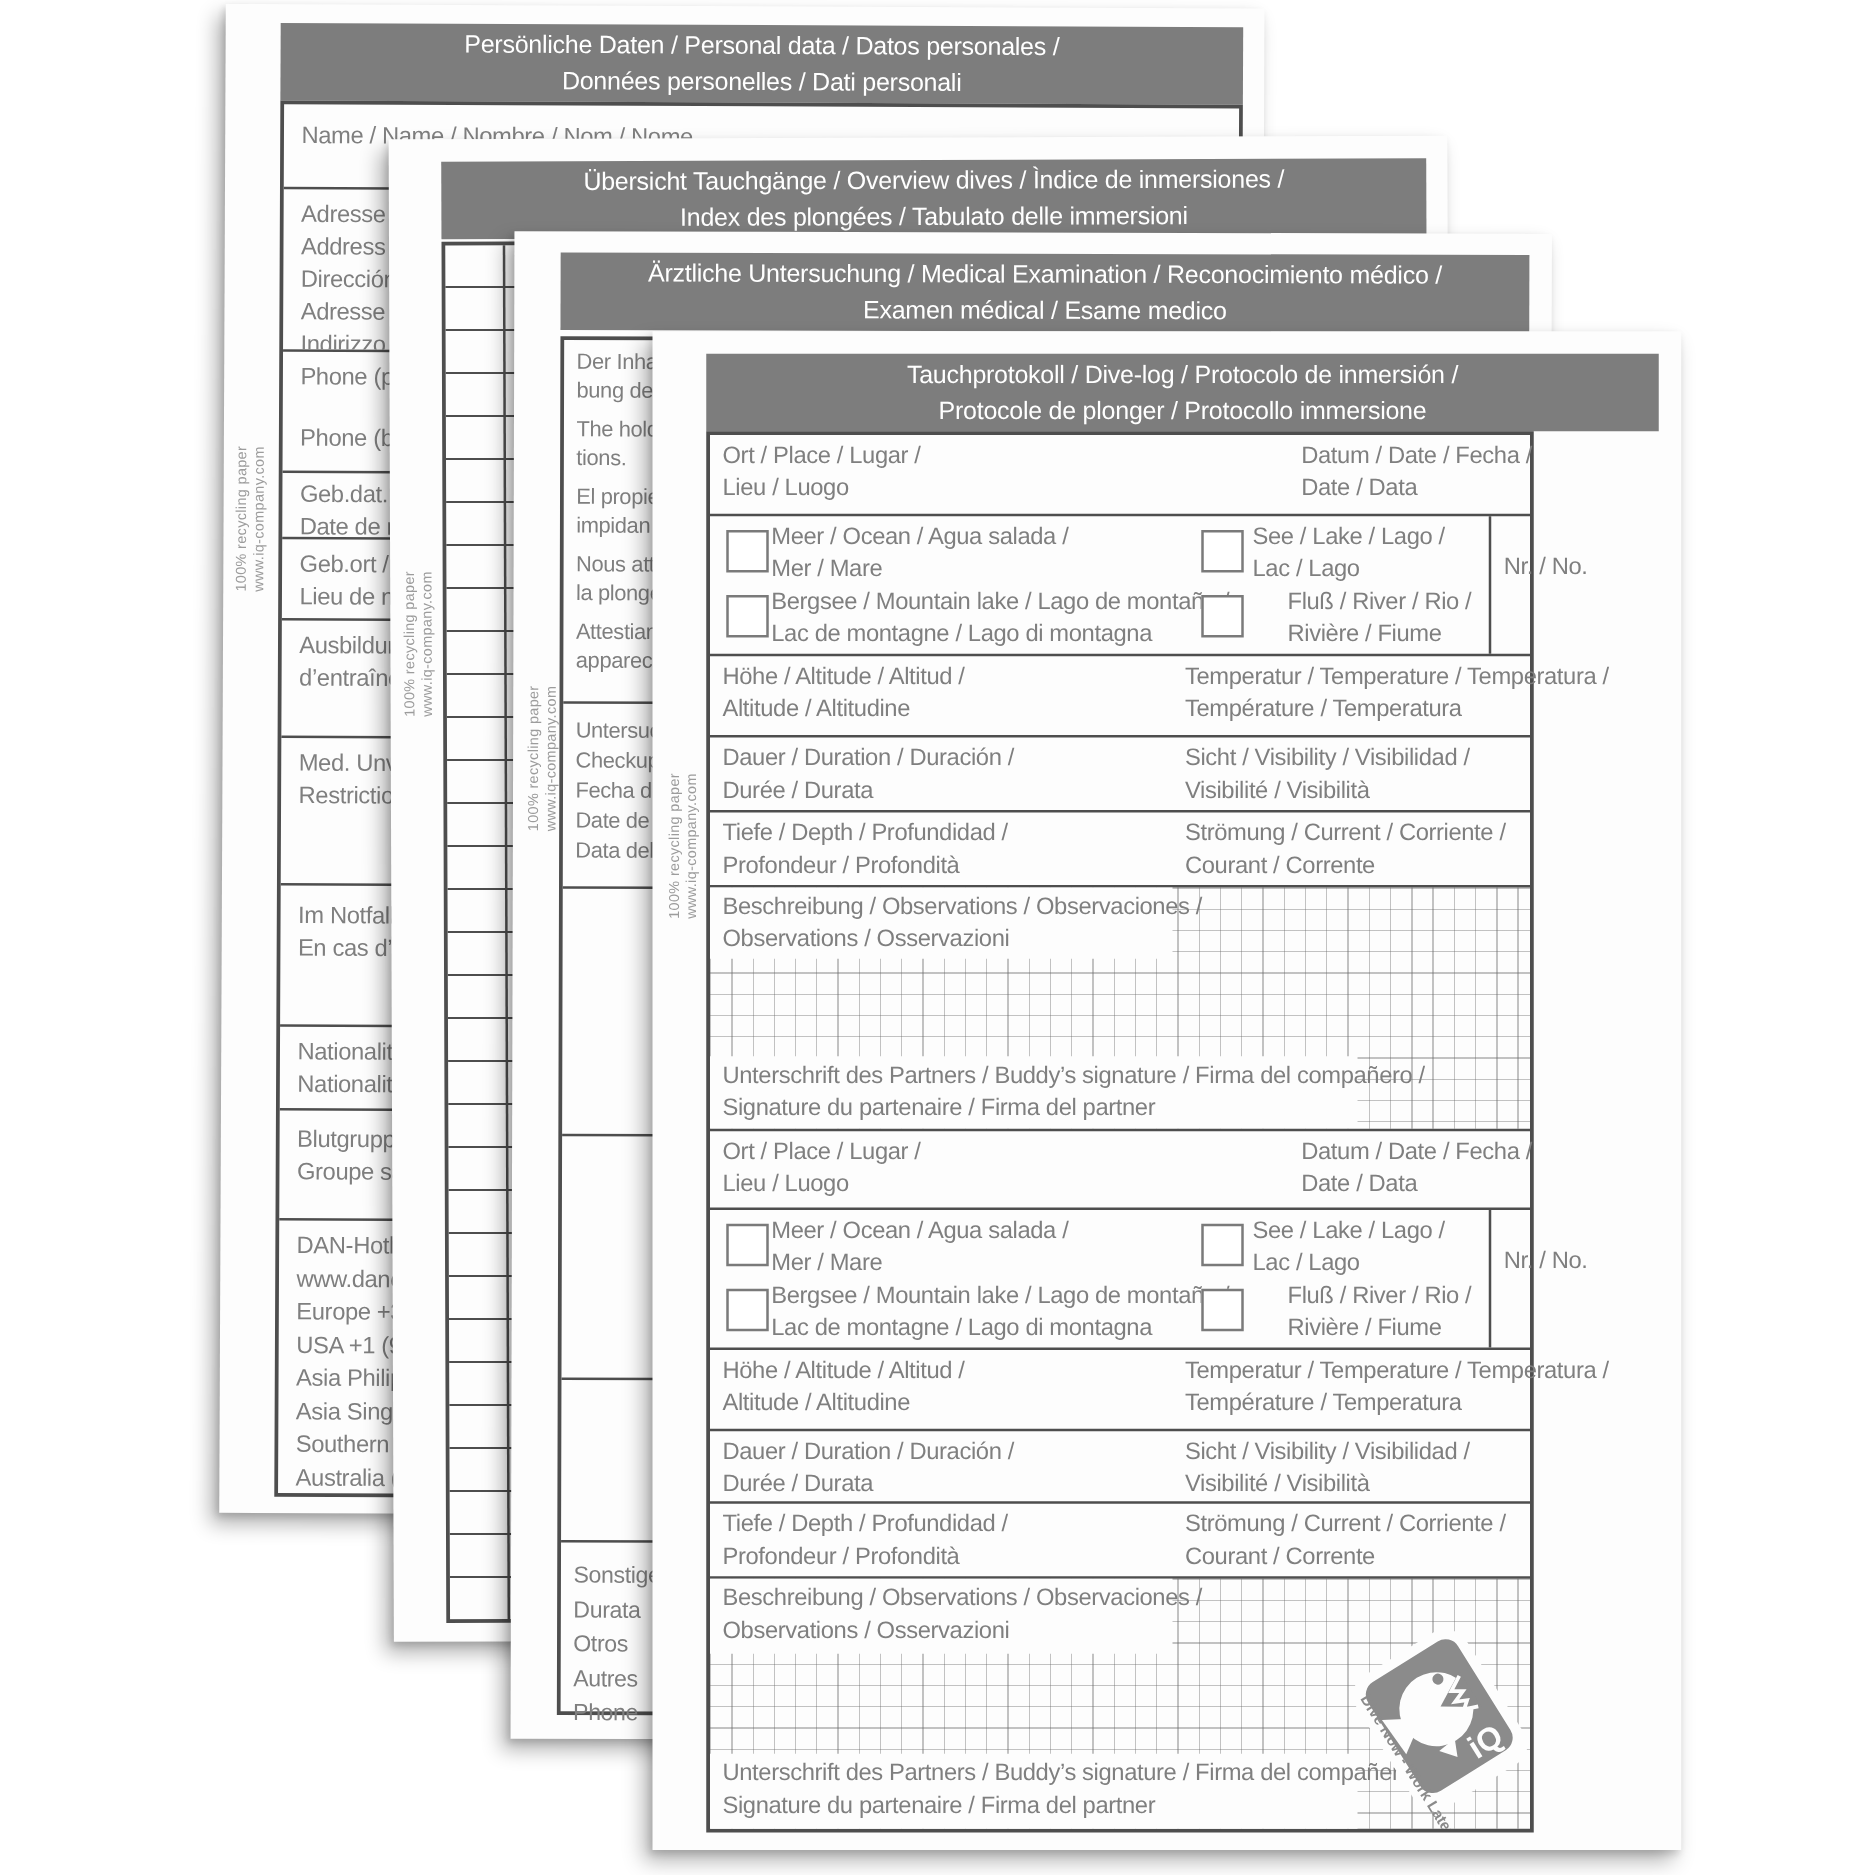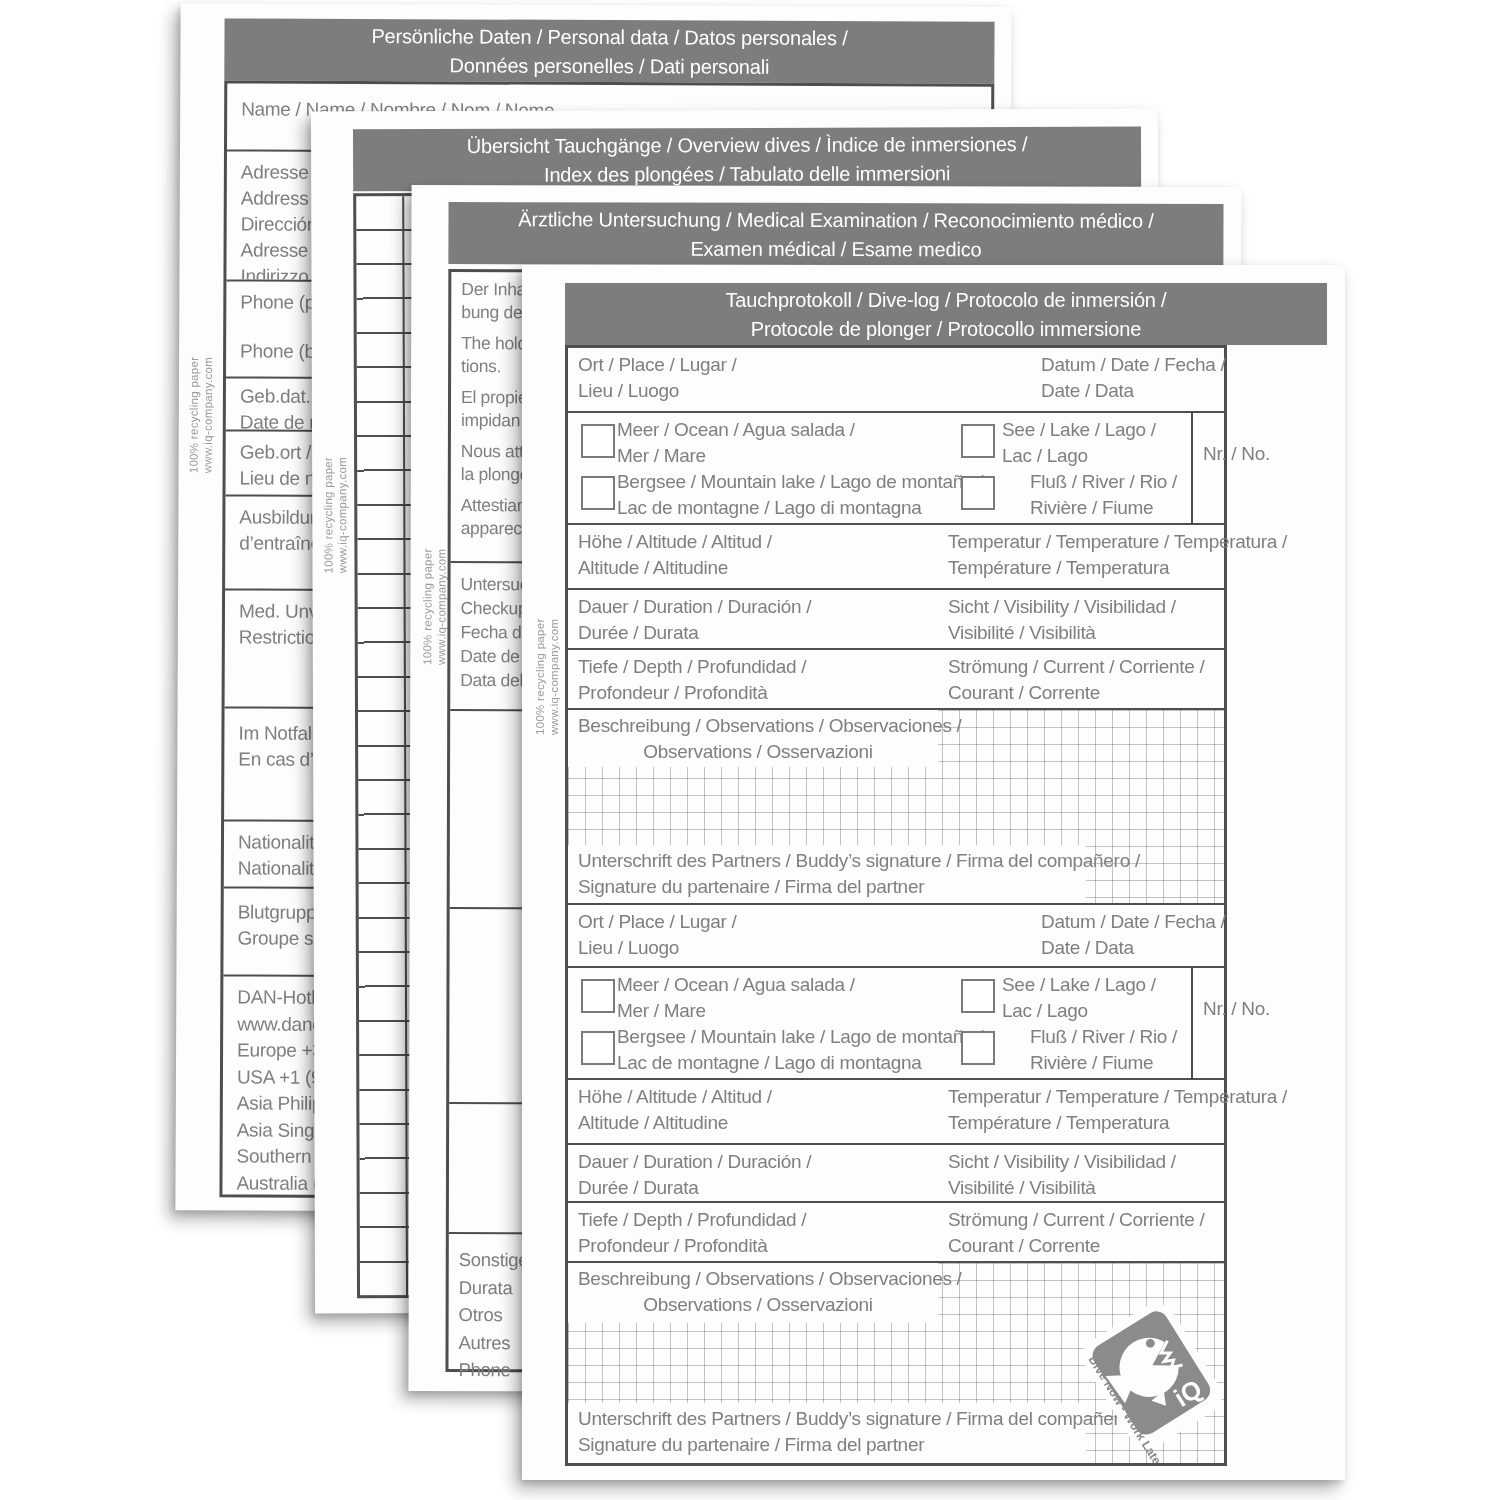--- a/index.html
+++ b/index.html
@@ -84,21 +84,21 @@
   .cl2{position:absolute;left:49px;top:56px;}
   .cl3{position:absolute;left:434px;top:4px;}
   .cl4{position:absolute;left:434px;top:56px;margin-left:28px;}
   .nrdiv{position:absolute;left:623px;top:0;bottom:0;width:2px;background:var(--bc);}
   .nrlbl{position:absolute;left:635px;top:4px;margin-top:24px;}
   .gridcell{height:195px;
     background-image:
       repeating-linear-gradient(to right, rgba(105,105,105,.40) 0 1px, transparent 1px 17px),
       repeating-linear-gradient(to bottom, rgba(105,105,105,.40) 0 1px, transparent 1px 17px);}
   .gridcell.b2{height:202px;}
-  .obs-label{position:absolute;left:0;top:0;width:370px;height:57px;background:var(--paper);padding:3px 0 0 10px;text-align:center;}
+  .obs-label{position:absolute;left:0;top:0;width:370px;height:57px;background:var(--paper);padding:3px 0 0 10px;}
   .sig-label{position:absolute;left:0;bottom:0;width:518px;height:58px;background:var(--paper);padding:3px 0 0 10px;}
   .logo{position:absolute;right:-8px;bottom:0;width:152px;height:158px;}
 </style>
 </head>
 <body>
 
 <div class="stage">
 
   <div class="page page1">
     <div class="band">

